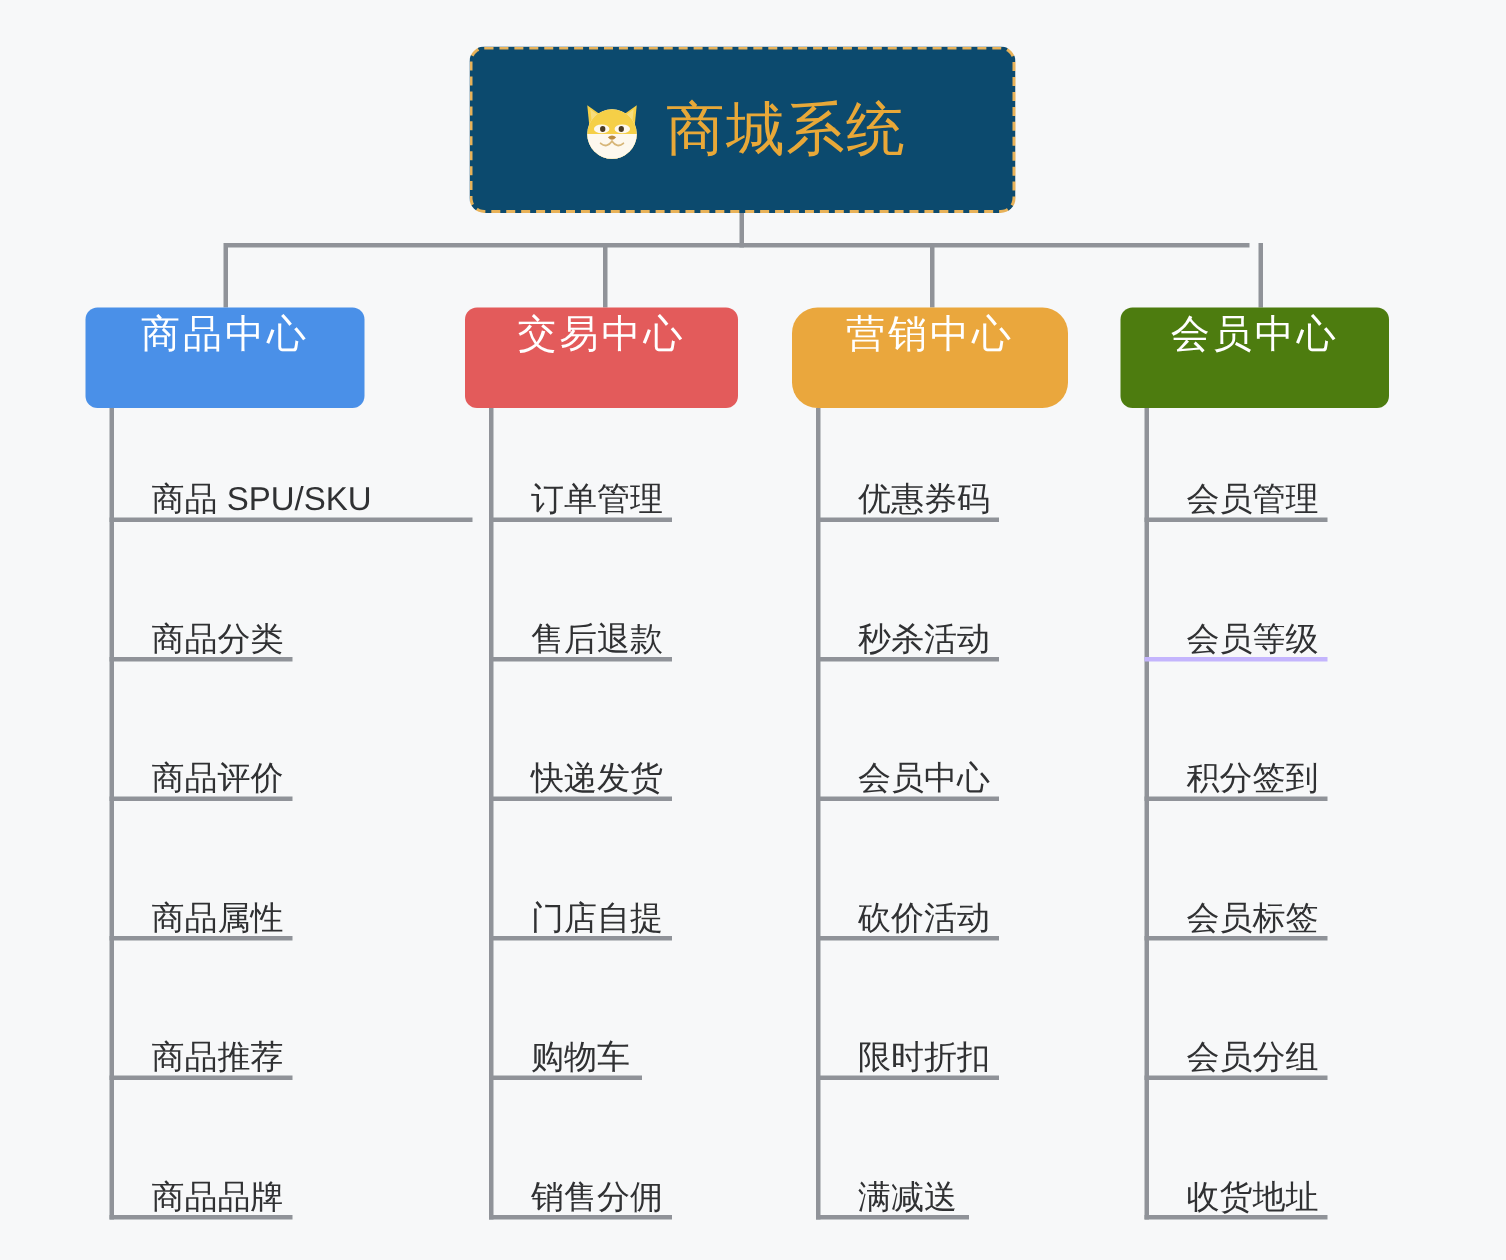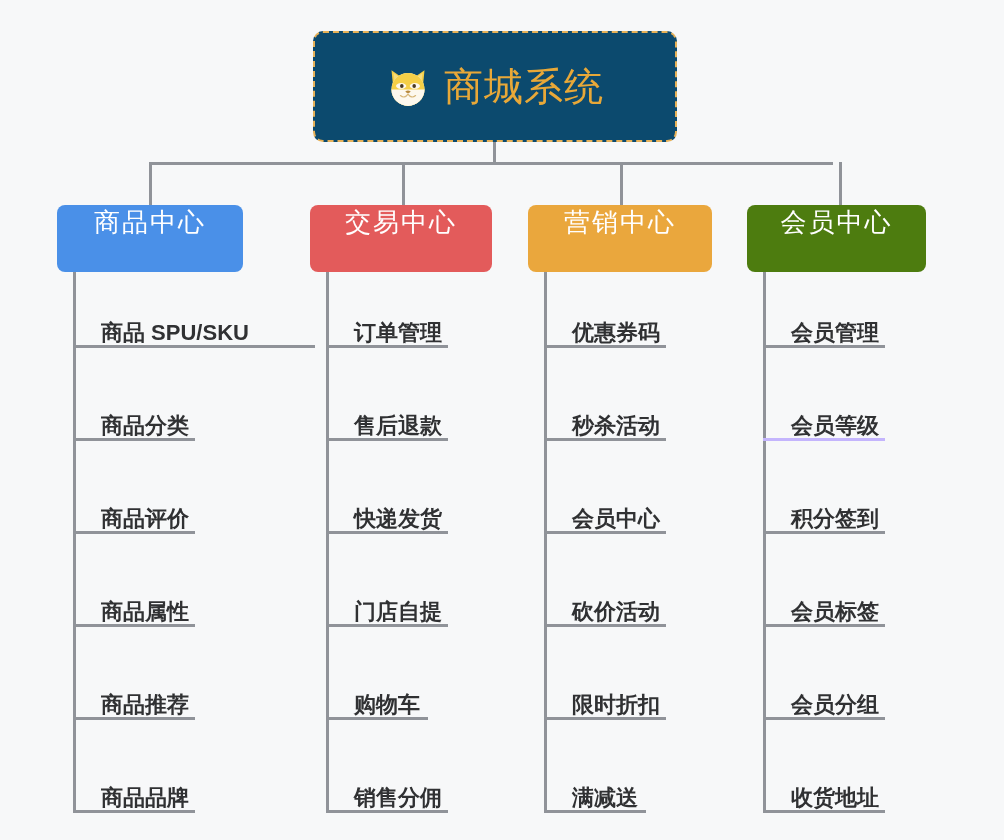--- a/index.html
+++ b/index.html
@@ -100,21 +100,20 @@
     background: #909399;
   }
   .leaf-label {
     position: absolute;
     bottom: 4px;
     left: 28px;
     font-size: 22px;
     line-height: 1;
     color: #303133;
     white-space: nowrap;
-    font-weight: bold;
   }
 </style>
 </head>
 <body>
 
 <div id="mindmap">
 
   <div class="root-node">
     <span class="root-emoji">
       <svg viewBox="0 0 64 64" width="44" height="44" aria-hidden="true">
@@ -179,21 +178,21 @@
     <div class="leaf" style="left: 326px; top: 624px; width: 122px; background: rgb(144, 147, 153);">
       <span class="leaf-label">门店自提</span>
     </div>
     <div class="leaf" style="left: 326px; top: 717px; width: 102px; background: rgb(144, 147, 153); text-align: center;">
       <span class="leaf-label">购物车</span>
     </div>
     <div class="leaf" style="left: 326px; top: 810px; width: 122px; background: rgb(144, 147, 153);">
       <span class="leaf-label">销售分佣</span>
     </div>
     <div class="conn conn-drop" style="left: 620px; background: rgb(144, 147, 153);"></div>
-    <div class="cat-box" style="left: 528px; width: 184px; background: rgb(234, 167, 61);">
+    <div class="cat-box" style="left: 528px; width: 184px; background: rgb(234, 167, 61); border-radius: 17px;">
       <span>营销中心</span>
     </div>
     <div class="branch-trunk" style="left: 544px; top: 272px; height: 541px; background: rgb(144, 147, 153);"></div>
     <div class="leaf" style="left: 544px; top: 345px; width: 122px; background: rgb(144, 147, 153);">
       <span class="leaf-label">优惠券码</span>
     </div>
     <div class="leaf" style="left: 544px; top: 438px; width: 122px; background: rgb(144, 147, 153);">
       <span class="leaf-label">秒杀活动</span>
     </div>
     <div class="leaf" style="left: 544px; top: 531px; width: 122px; background: rgb(144, 147, 153);">

